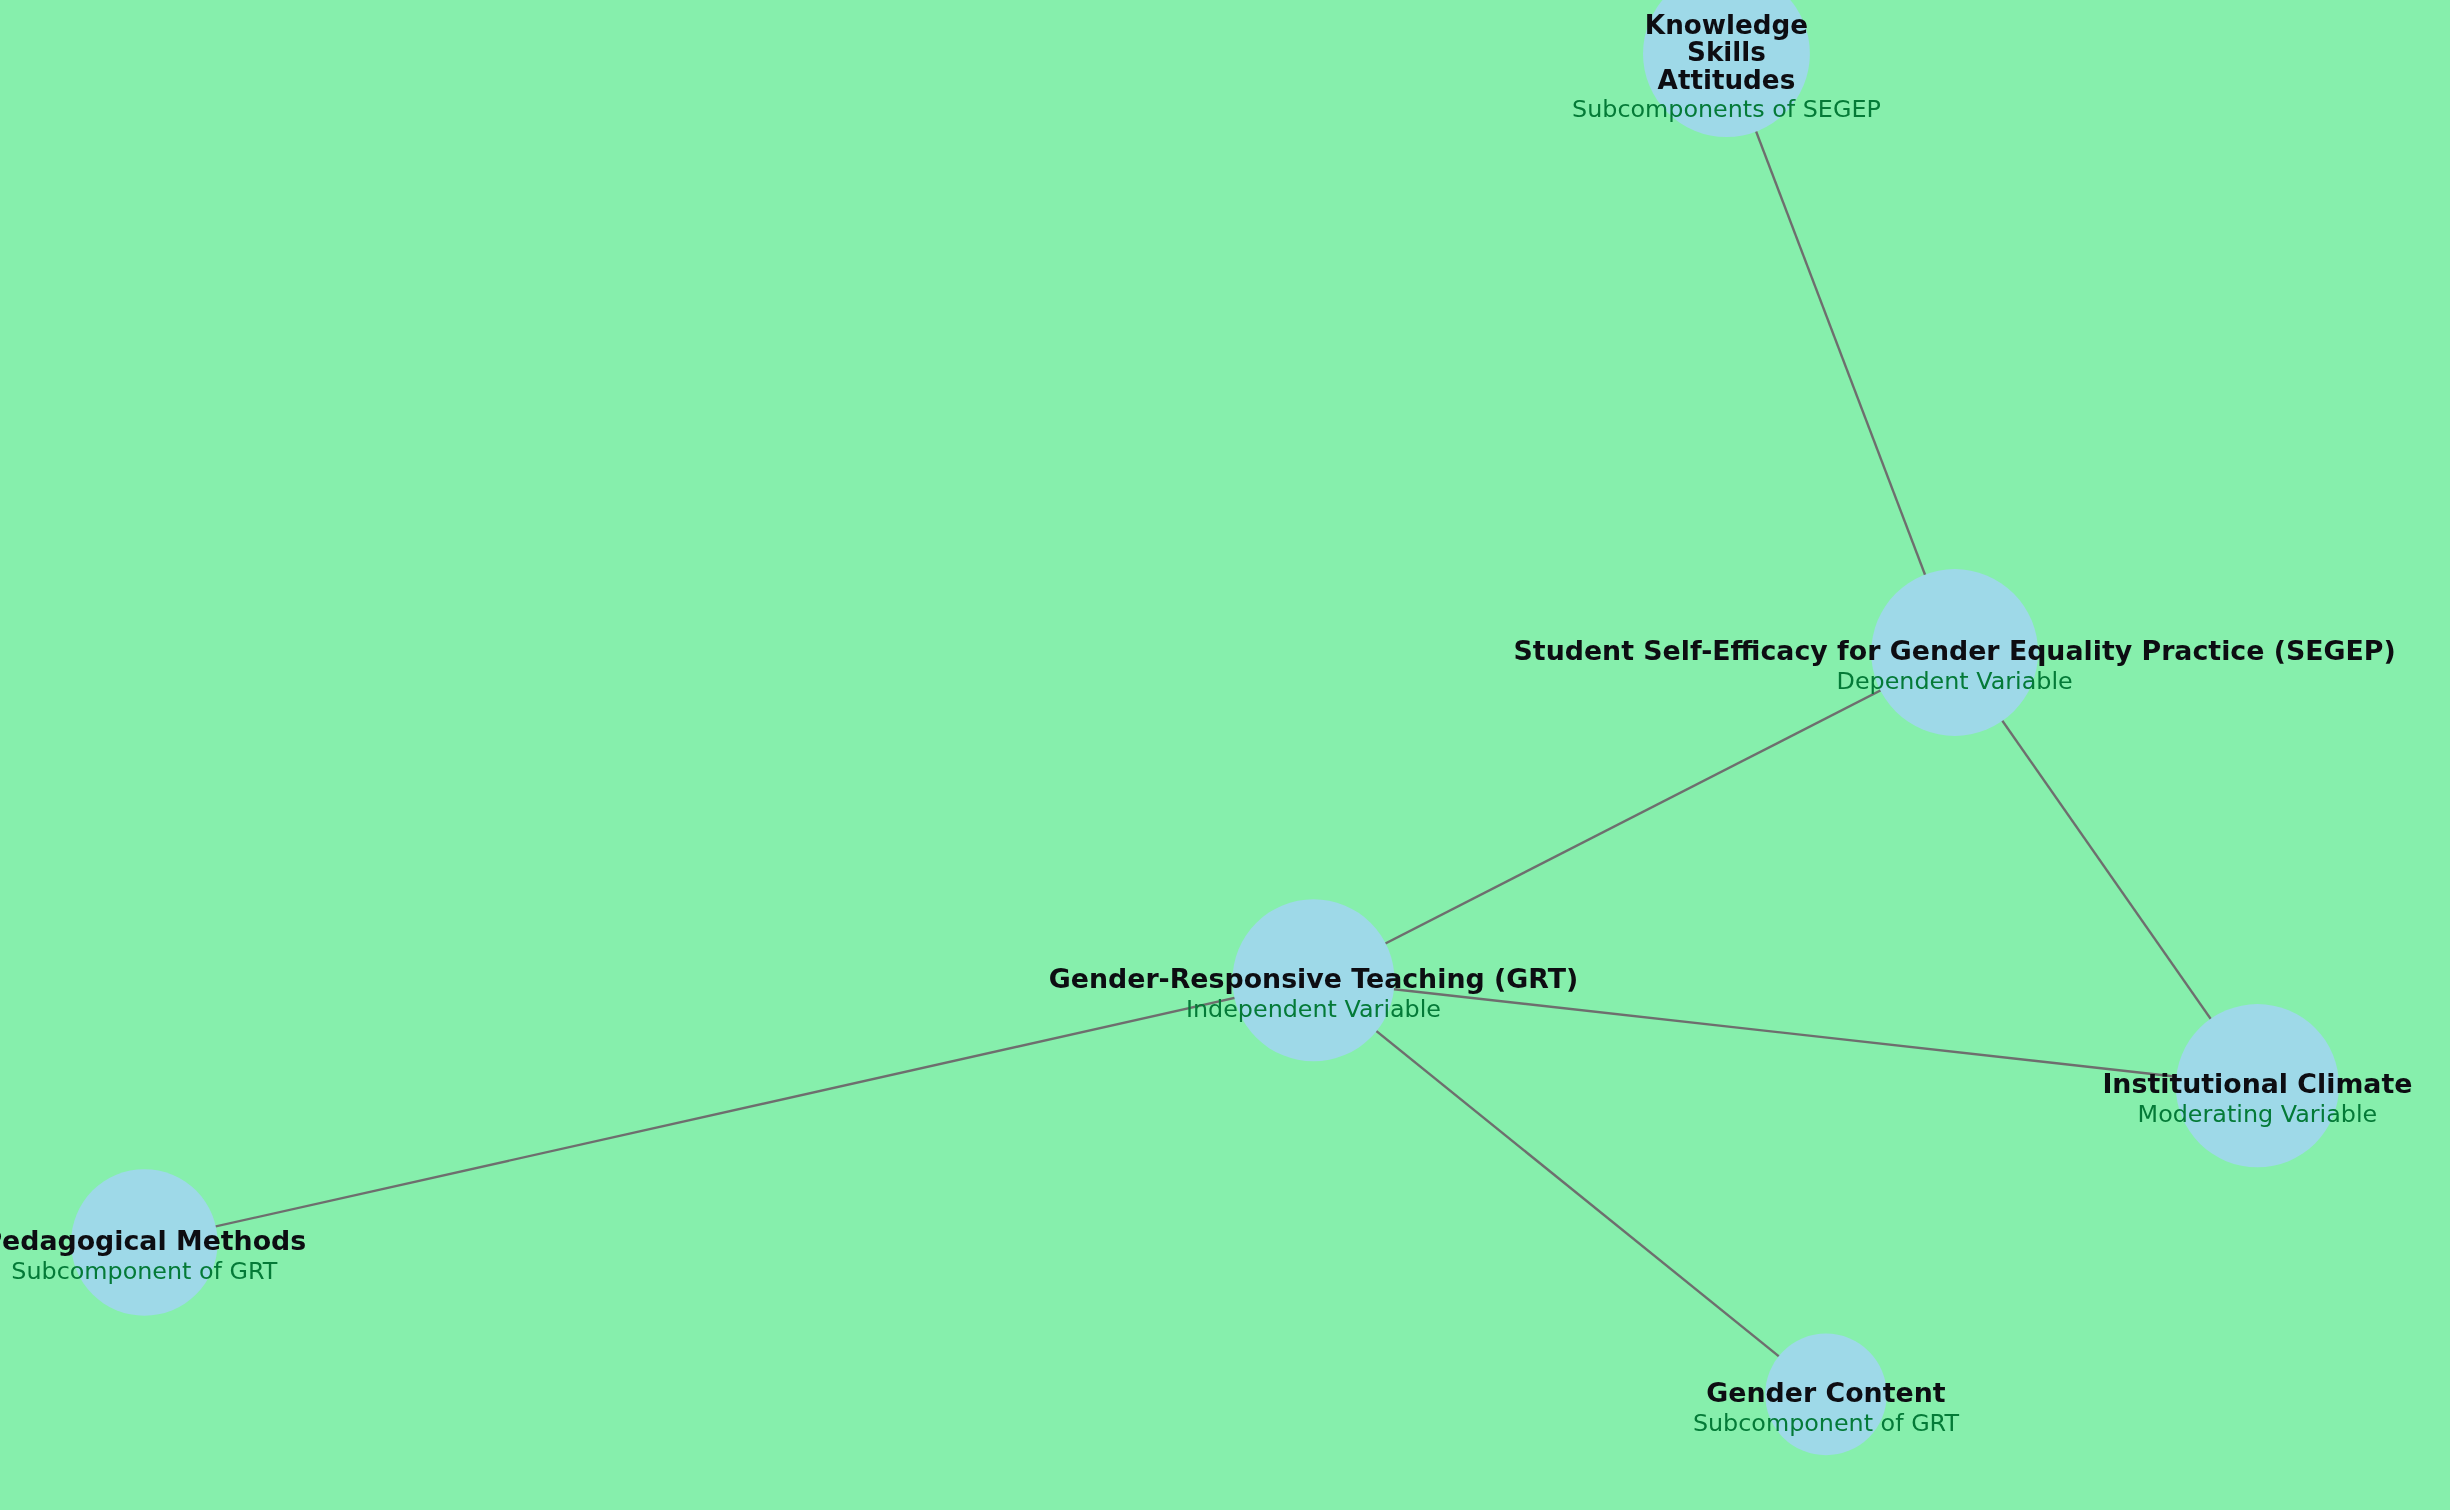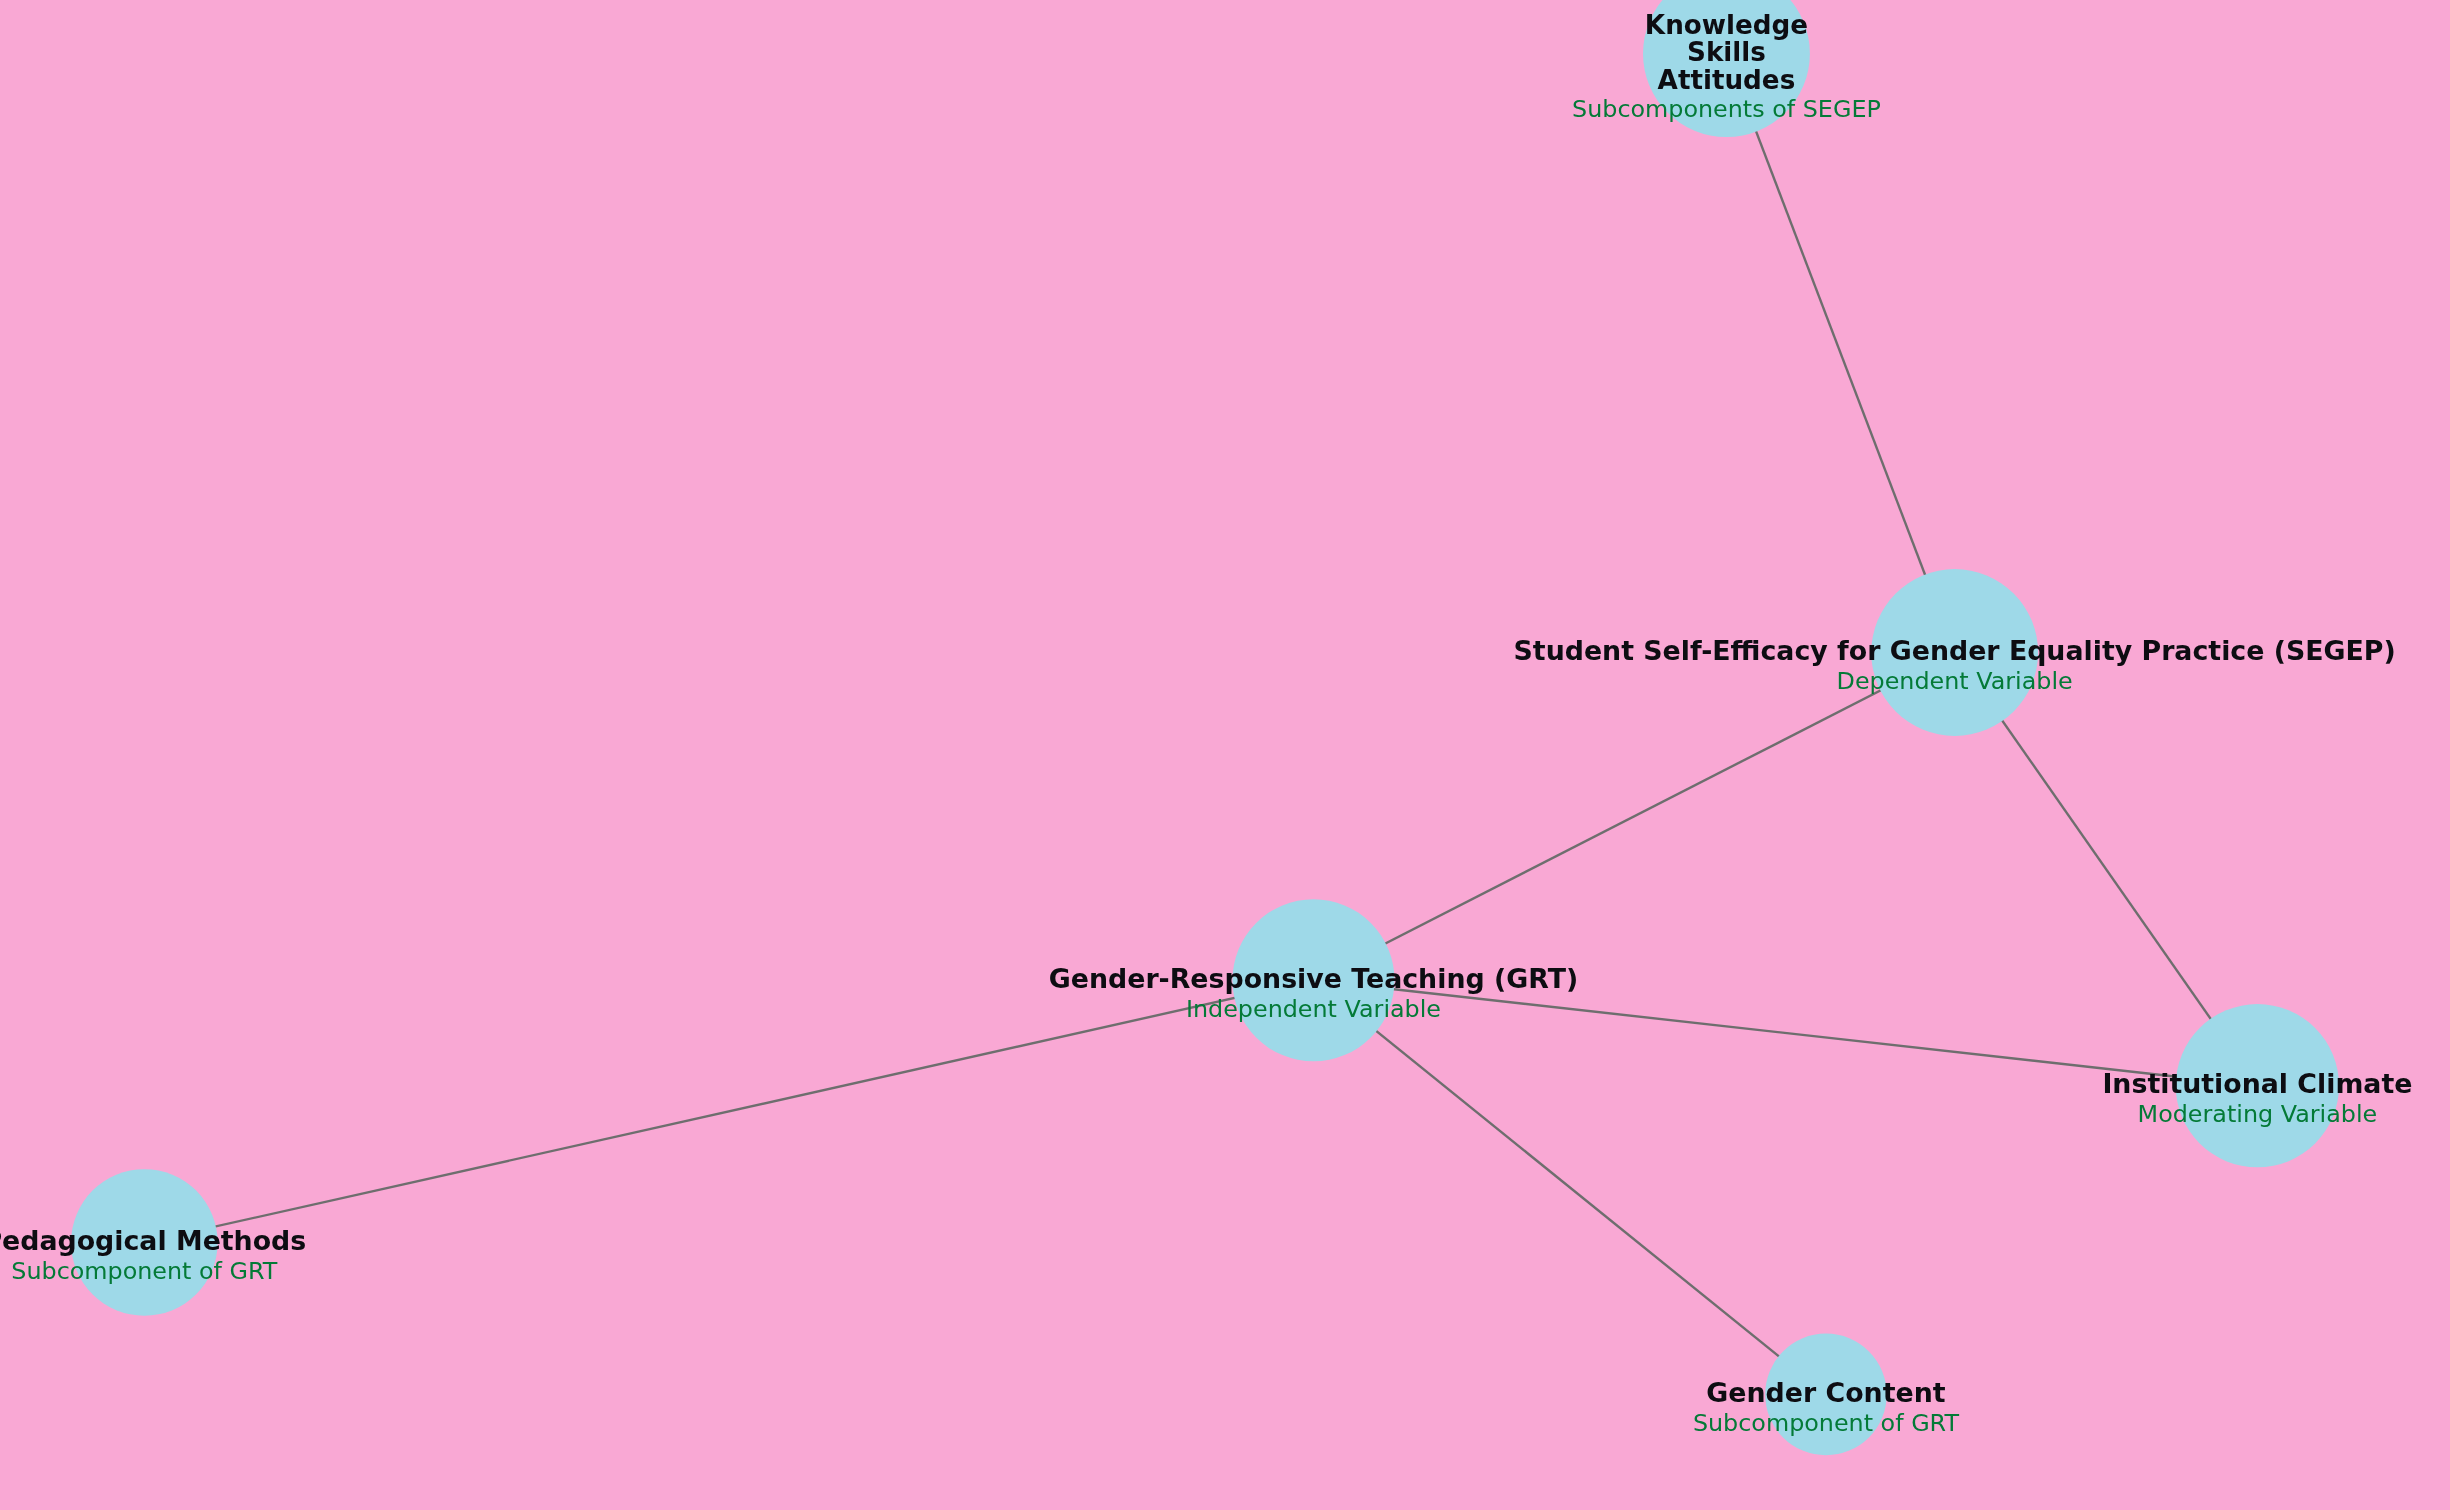--- a/index.html
+++ b/index.html
@@ -8,21 +8,21 @@
     padding: 0;
     background: #ffffff;
   }
   body {
     font-family: "DejaVu Sans", sans-serif;
   }
   #canvas-wrap {
     position: relative;
     width: 2450px;
     height: 1510px;
-    background: #f9a8d4;
+    background: #86efac;
     overflow: hidden;
   }
   #graph-svg {
     position: absolute;
     left: 0;
     top: 0;
     width: 2450px;
     height: 1510px;
     display: block;
   }

